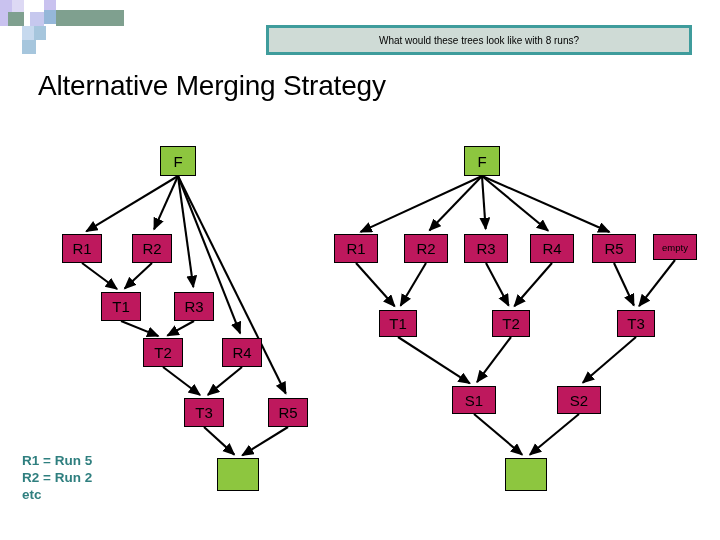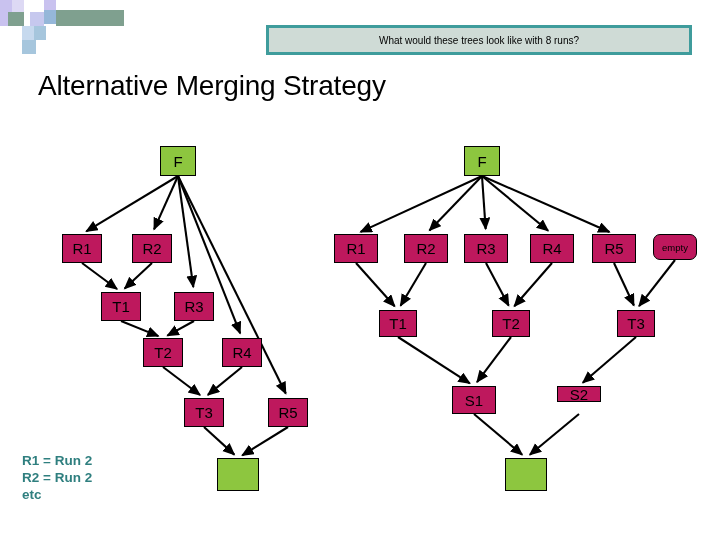--- a/index.html
+++ b/index.html
@@ -162,42 +162,42 @@
       </div>
       <div class="node" style="left: 464px; top: 234px; width: 44px; height: 29px;">
         <span>R3</span>
       </div>
       <div class="node" style="left: 530px; top: 234px; width: 44px; height: 29px;">
         <span>R4</span>
       </div>
       <div class="node" style="left: 592px; top: 234px; width: 44px; height: 29px;">
         <span>R5</span>
       </div>
-      <div class="node small-label" style="left: 653px; top: 234px; width: 44px; height: 26px; border-radius: 7px;">
+      <div class="node small-label" style="left: 653px; top: 234px; width: 44px; height: 26px;">
         <span>empty</span>
       </div>
       <div class="node" style="left: 379px; top: 310px; width: 38px; height: 27px;">
         <span>T1</span>
       </div>
       <div class="node" style="left: 492px; top: 310px; width: 38px; height: 27px;">
         <span>T2</span>
       </div>
       <div class="node" style="left: 617px; top: 310px; width: 38px; height: 27px;">
         <span>T3</span>
       </div>
       <div class="node" style="left: 452px; top: 386px; width: 44px; height: 28px;">
         <span>S1</span>
       </div>
-      <div class="node" style="left: 557px; top: 386px; width: 44px; height: 16px;">
+      <div class="node" style="left: 557px; top: 386px; width: 44px; height: 28px;">
         <span>S2</span>
       </div>
       <div class="node green" style="left: 505px; top: 458px; width: 42px; height: 33px;">
         <span></span>
       </div>
     </div>
 
   <div id="legend">
-      <div>R1 = Run 2</div>
+      <div>R1 = Run 5</div>
       <div>R2 = Run 2</div>
       <div>etc</div>
     </div>
 
 </div>
 
 </body></html>

